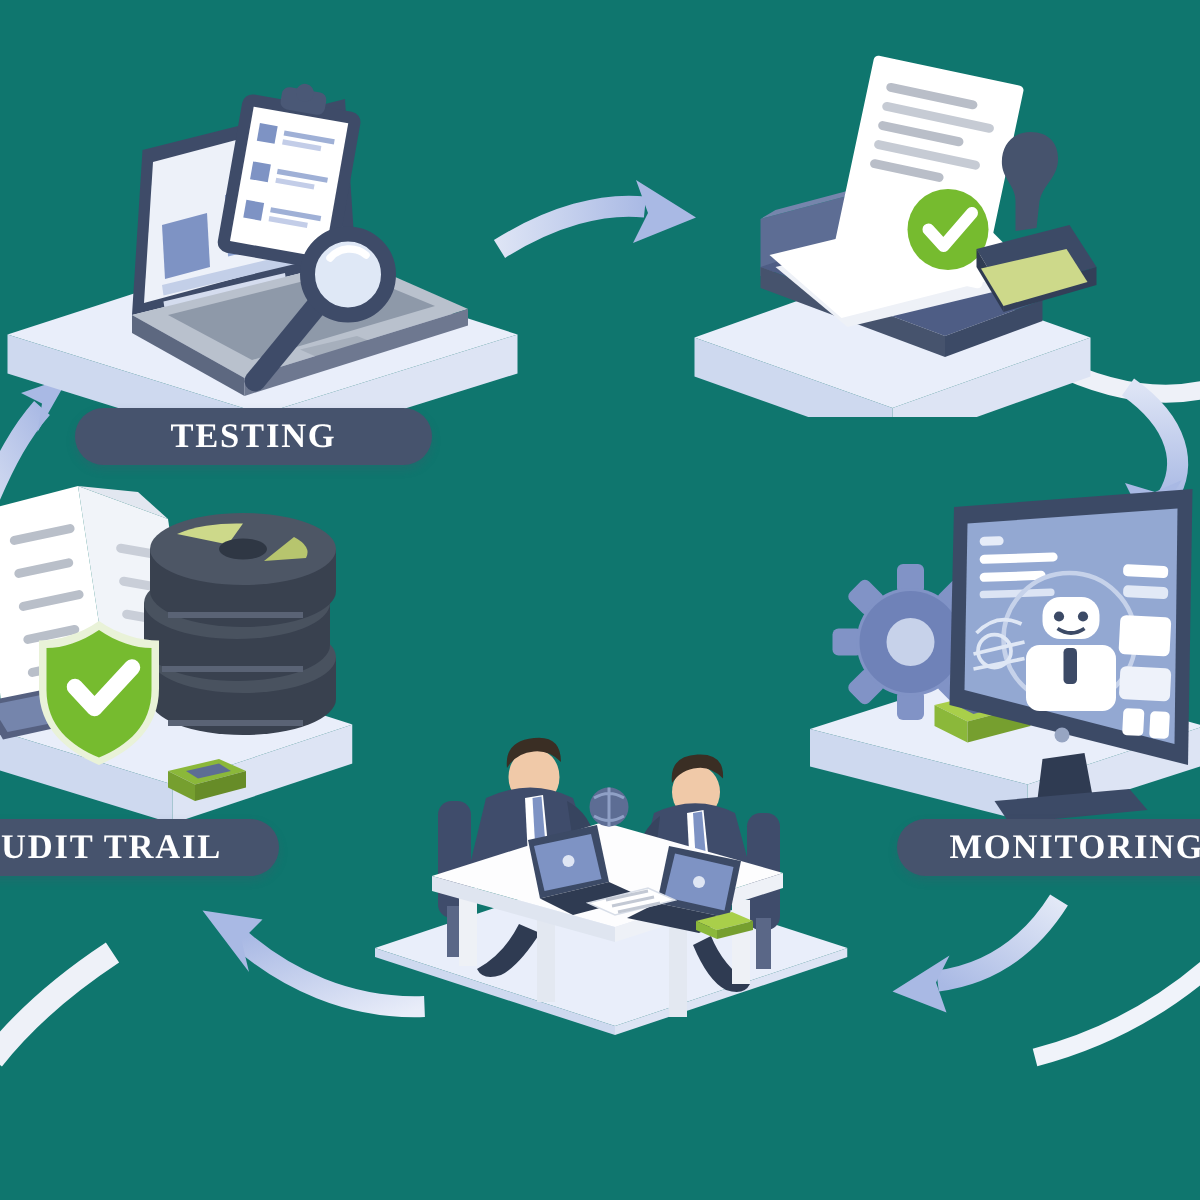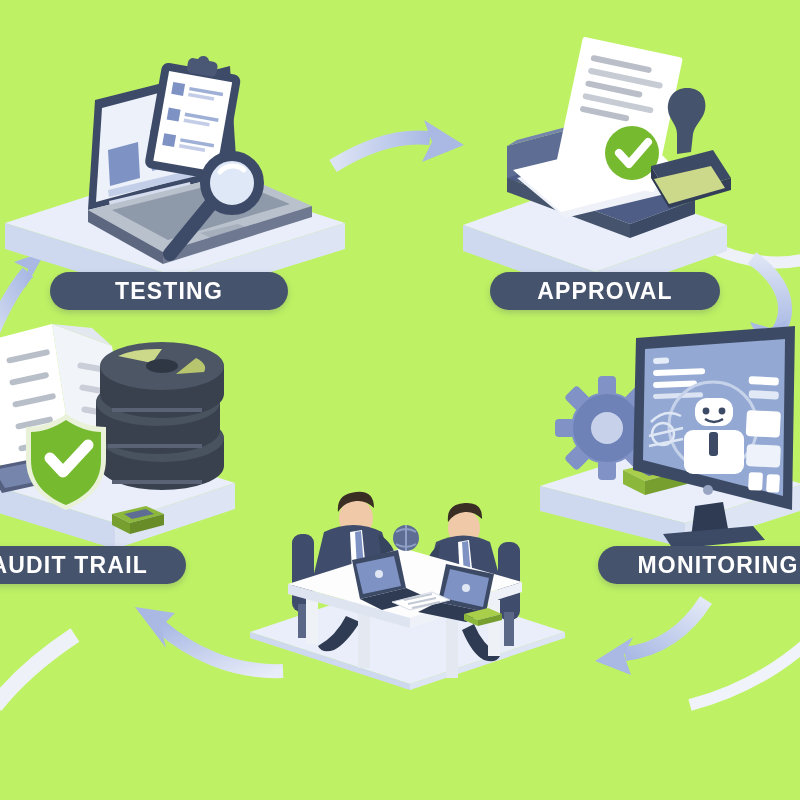--- a/index.html
+++ b/index.html
@@ -1,18 +1,18 @@
 <!DOCTYPE html>
 <html><head>
 <meta charset="utf-8">
 <style>
   html,body{margin:0;padding:0;background:#ffffff;}
   .canvas{
-    position:relative;width:800px;height:800px;background:#bef264;
-    overflow:hidden;font-family:Liberation Sans, sans-serif;
+    position:relative;width:800px;height:800px;background:#0f766e;
+    overflow:hidden;font-family:Liberation Serif, serif;
   }
   .scene{position:absolute;}
   .pill{
     position:absolute;height:38px;border-radius:19px;
     background:#46536d;color:#ffffff;
     display:flex;align-items:center;justify-content:center;
     font-weight:bold;font-size:23px;letter-spacing:1.2px;
     box-shadow:0 3px 6px rgba(70,83,109,0.25);
     white-space:nowrap;
   }
@@ -353,20 +353,19 @@
     </g>
     <g>
       <polygon points="224,162 248,156 262,162 238,168" fill="#a9cf4a"></polygon>
       <polygon points="224,162 238,168 238,174 224,168" fill="#8bb83a"></polygon>
       <polygon points="238,168 262,162 262,168 238,174" fill="#769f2f"></polygon>
     </g>
   </svg>
 
   <div class="pill" style="left:50px;top:272px;width:238px;">TESTING</div>
 
-  <div class="pill" style="left:490px;top:272px;width:230px;">APPROVAL</div>
 
   <div class="pill" style="left:598px;top:546px;width:240px;">MONITORING</div>
 
 
   <div class="pill" style="left:-50px;top:546px;width:236px;justify-content:flex-end;padding-right:38px;box-sizing:border-box;">AUDIT TRAIL</div>
 
 </div>
 
 </body></html>

